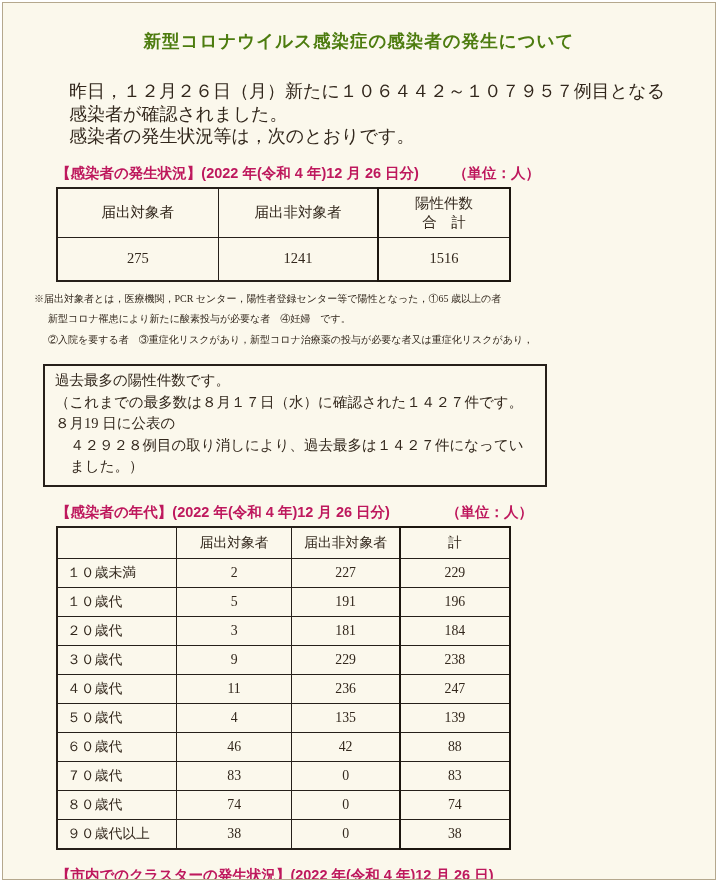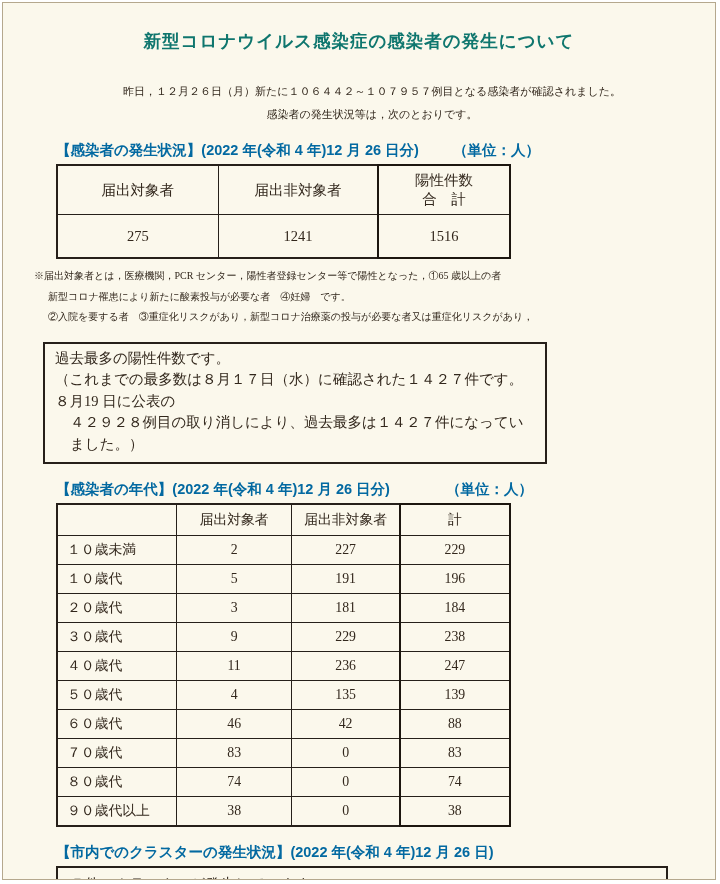--- a/index.html
+++ b/index.html
@@ -14,30 +14,30 @@
     color:#32271c;
     position:relative;
     overflow:hidden;
   }
   .title{
     text-align:center;
     margin:26px 0 16px;
     font-family:"Liberation Sans","DejaVu Sans",sans-serif;
     font-weight:bold;
     font-size:17.5px;
-    color:#0f766e;
+    color:#4d7c0f;
     letter-spacing:1px;
   }
-  .intro{margin:27px 40px 2px 66px;font-size:11px;line-height:22.5px;text-align:center;}
+  .intro{margin:27px 40px 2px 66px;font-size:18px;line-height:22.5px;}
   .sec-head{
     margin:16px 0 4px 53px;
     font-family:"Liberation Sans","DejaVu Sans",sans-serif;
     font-weight:bold;
     font-size:14.5px;
-    color:#0369a1;
+    color:#be185d;
   }
   .sec-head .unit{margin-left:34px;}
   .sec-head .unit-wide{margin-left:56px;}
   table{border-collapse:collapse;margin-left:53px;text-align:center;color:#32271c;}
   .t1{width:455px;font-size:14.5px;border:2px solid #26201a;}
   .t1 th,.t1 td{border:1px solid #26201a;font-weight:normal;}
   .t1 th{height:46px;}
   .t1 td{height:40px;}
   .t1 .thick{border-left:2.5px solid #1c160f;border-right:2.5px solid #1c160f;}
   .t1 th.thick{border-top:2.5px solid #1c160f;}

